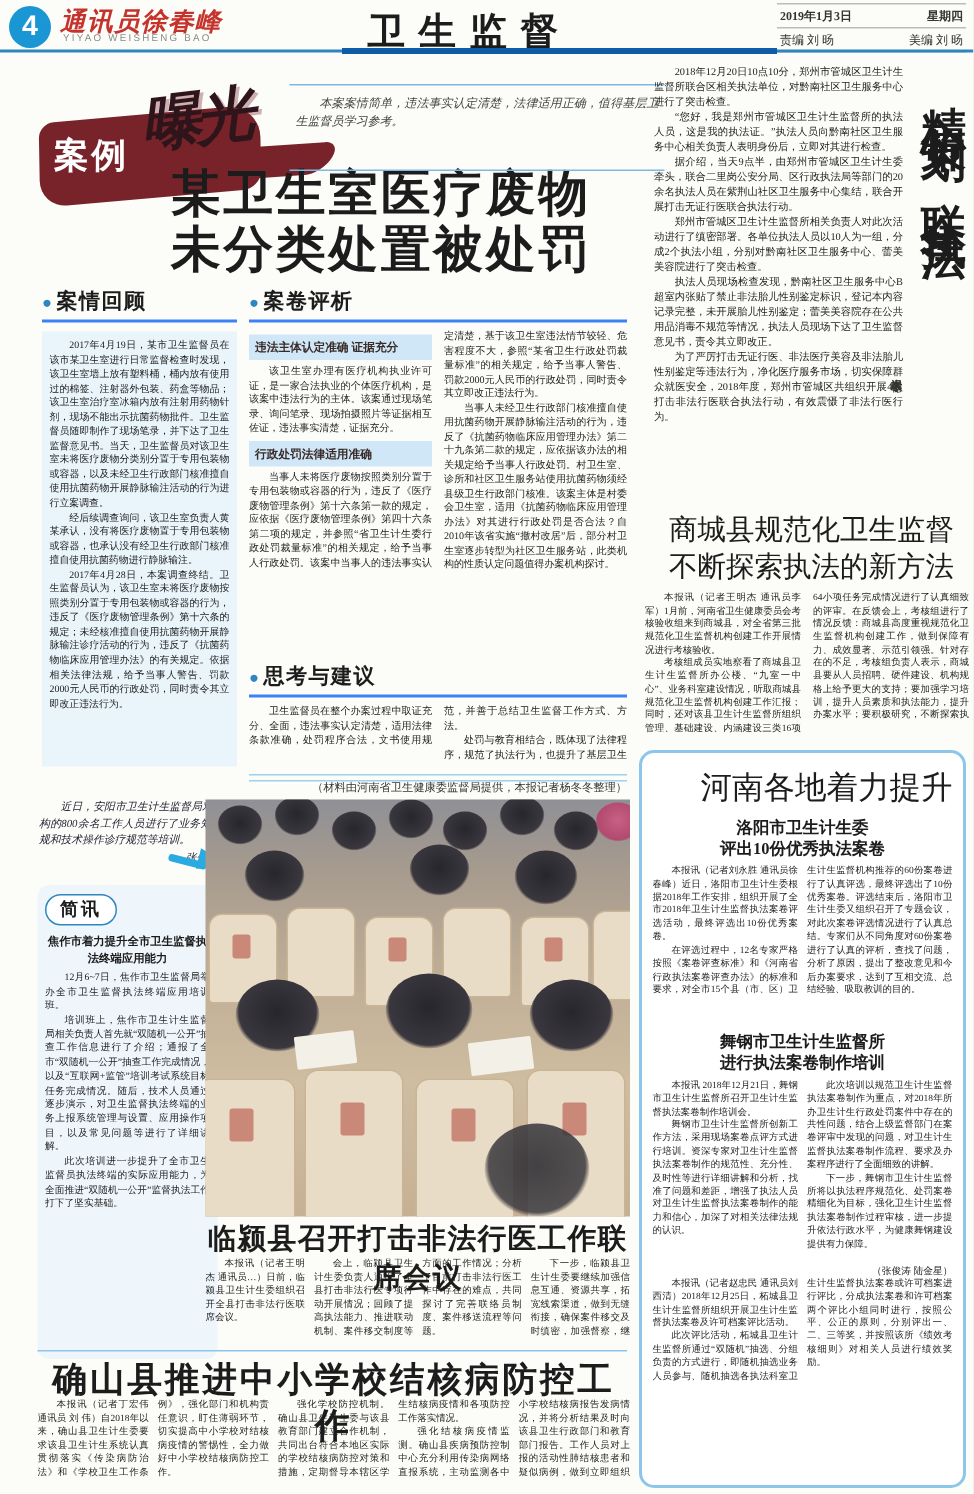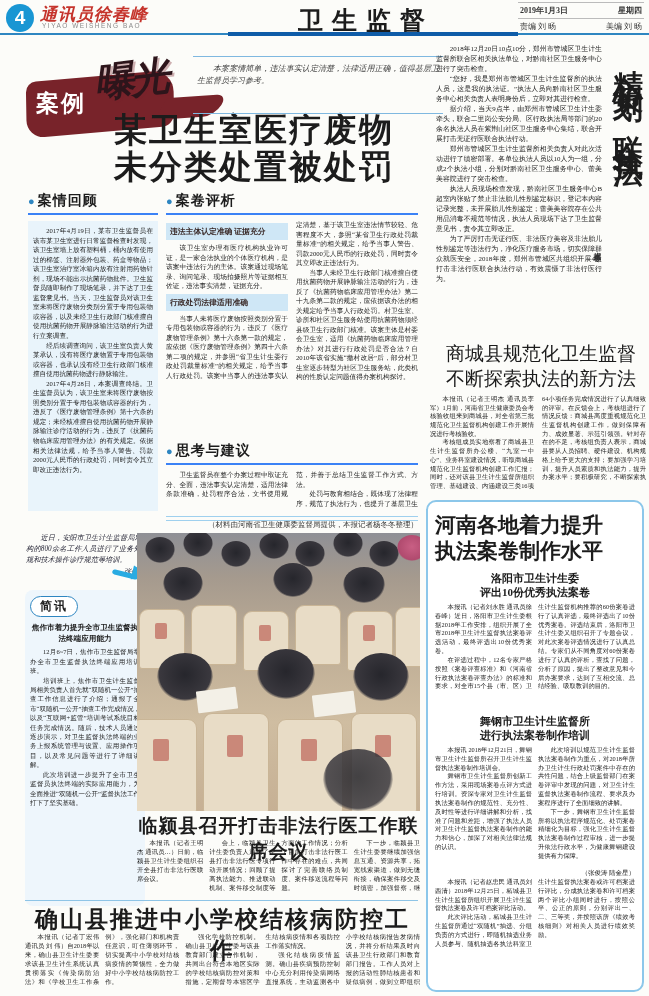--- a/index.html
+++ b/index.html
@@ -5,21 +5,21 @@
   html,body{margin:0;padding:0;background:#e8e8e4}
   .page{position:relative;width:649px;height:996px;margin:0 auto;background:#fcfcf9;
         font-family:"Liberation Serif","DejaVu Serif",serif;color:#1c1c1c;overflow:hidden}
   .abs{position:absolute}
   
   .pgnum{left:6px;top:4px;width:28px;height:28px;border-radius:50%;background:#1996d3;
          color:#fff;font-family:"Liberation Sans",sans-serif;font-weight:bold;font-size:19px;
          display:flex;align-items:center;justify-content:center}
   .masthead{left:40px;top:3px;color:#c5342c;font-weight:900;font-style:italic;font-size:17px;letter-spacing:1px}
   .mast-pinyin{left:42px;top:22px;color:#8a8a8a;font-family:"Liberation Sans",sans-serif;font-size:6.5px;letter-spacing:1.5px}
-  .section-title{left:244px;top:4px;width:190px;text-align:right;font-size:25px;font-weight:900;letter-spacing:9px}
+  .section-title{left:218px;top:4px;width:190px;text-align:center;font-size:25px;font-weight:900;letter-spacing:9px}
   .hdr-right{left:518px;top:2px;width:126px;font-size:8px;color:#333;font-family:Liberation Serif, serif}
   .hdr-right .row{display:flex;justify-content:space-between;padding:2px 2px;border-bottom:1px solid #bbb}
   .hdr-right .row:first-child{border-top:1px solid #bbb;font-weight:bold}
   .hdr-rule{left:0;top:33px;width:649px;height:2px;background:#2e86c1}
   .hdr-rule-dark{left:228px;top:32px;width:290px;height:4px;background:#0f5ca8}
   
   .badge-wrap{left:24px;top:56px;width:195px;height:92px}
   .badge-bg{position:absolute;left:2px;top:20px;width:148px;height:56px;background:#78232a;
             transform:rotate(-5deg) skewX(-4deg);border-radius:10px 22px 12px 18px}
   .badge-tail{position:absolute;left:138px;top:40px;width:58px;height:22px;background:#78232a;
@@ -81,21 +81,21 @@
   .rt-body p{margin:0;text-indent:2em}
   .v-headline{left:606px;top:46px;width:42px;height:308px;writing-mode:vertical-rl;
               font-size:30px;font-weight:900;letter-spacing:7px;text-align:left}
   .v-byline{left:588px;top:246px;width:14px;height:110px;writing-mode:vertical-rl;font-size:7.5px;color:#333}
   .sc-headline{left:436px;top:341px;width:210px;text-align:center;font-size:19px;line-height:25px;font-weight:400}
   .sc-body{left:430px;top:395px;width:216px;height:100px;column-count:2;column-gap:8px;
            font-size:6.3px;line-height:1.38;text-align:justify;overflow:hidden}
   .sc-body p{margin:0;text-indent:2em}
   .box{left:426px;top:500px;width:218px;height:492px;border:2px solid #8cc7ea;border-radius:10px;
        background:#fff;padding:6px 7px;box-sizing:border-box;overflow:hidden}
-  .box-headline{text-align:left;font-size:21px;line-height:26px;font-weight:700;margin:4px 0 6px}
+  .box-headline{text-align:right;font-size:21px;line-height:26px;font-weight:400;margin:4px 0 6px}
   .sub-title{text-align:center;font-size:11px;line-height:14px;font-weight:900;margin:7px 0 4px}
   .box-flow{column-count:2;column-gap:6px;font-size:6.3px;line-height:1.4;text-align:justify;overflow:hidden}
   .box-flow p{margin:0;text-indent:2em}
   .box-credit{text-align:right;font-size:6.5px;margin-top:1px}
 </style>
 </head>
 <body>
 
 <div class="page">
 
@@ -247,21 +247,20 @@
   </div>
   <div class="abs sc-body">
     <p>本报讯（记者王明杰 通讯员李 军）1月前，河南省卫生健康委员会考核验收组来到商城县，对全省第三批规范化卫生监督机构创建工作开展情况进行考核验收。</p>
     <p>考核组成员实地察看了商城县卫生计生监督所办公楼、“九室一中心”、业务科室建设情况，听取商城县规范化卫生监督机构创建工作汇报；同时，还对该县卫生计生监督所组织管理、基础建设、内涵建设三类16项64小项任务完成情况进行了认真细致的评审。在反馈会上，考核组进行了情况反馈：商城县高度重视规范化卫生监督机构创建工作，做到保障有力、成效显著、示范引领强。针对存在的不足，考核组负责人表示，商城县要从人员招聘、硬件建设、机构规格上给予更大的支持；要加强学习培训，提升人员素质和执法能力，提升办案水平；要积极研究，不断探索执法的新方法、新途径，利用好互联网，打造“智慧卫监”。</p>
 
   </div>
 
   <div class="abs box">
     <div class="box-headline">
       <div>河南各地着力提升</div>
-      <div>执法案卷制作水平</div>
     </div>
     <div class="sub-title">
       <div>洛阳市卫生计生委</div>
       <div>评出10份优秀执法案卷</div>
     </div>
     <div class="box-flow" style="height:104px">
       <p>本报讯（记者刘永胜 通讯员徐春峰）近日，洛阳市卫生计生委根据2018年工作安排，组织开展了全市2018年卫生计生监督执法案卷评选活动，最终评选出10份优秀案卷。</p>
       <p>在评选过程中，12名专家严格按照《案卷评查标准》和《河南省行政执法案卷评查办法》的标准和要求，对全市15个县（市、区）卫生计生监督机构推荐的60份案卷进行了认真评选，最终评选出了10份优秀案卷。评选结束后，洛阳市卫生计生委又组织召开了专题会议，对此次案卷评选情况进行了认真总结。专家们从不同角度对60份案卷进行了认真的评析，查找了问题，分析了原因，提出了整改意见和今后办案要求，达到了互相交流、总结经验、吸取教训的目的。</p>
     </div>
     <div class="sub-title">

